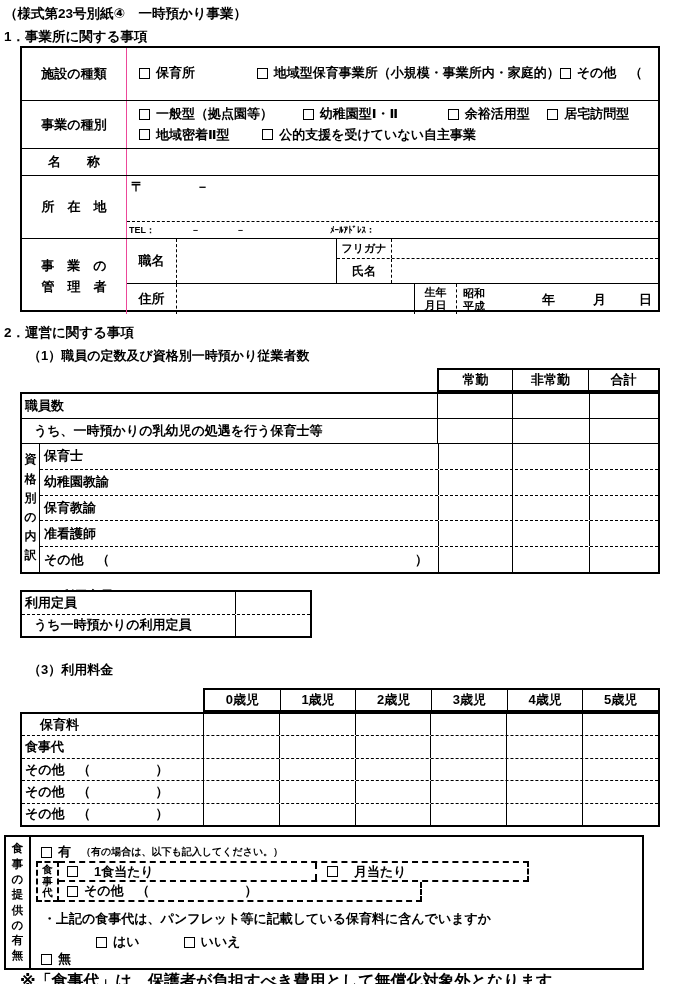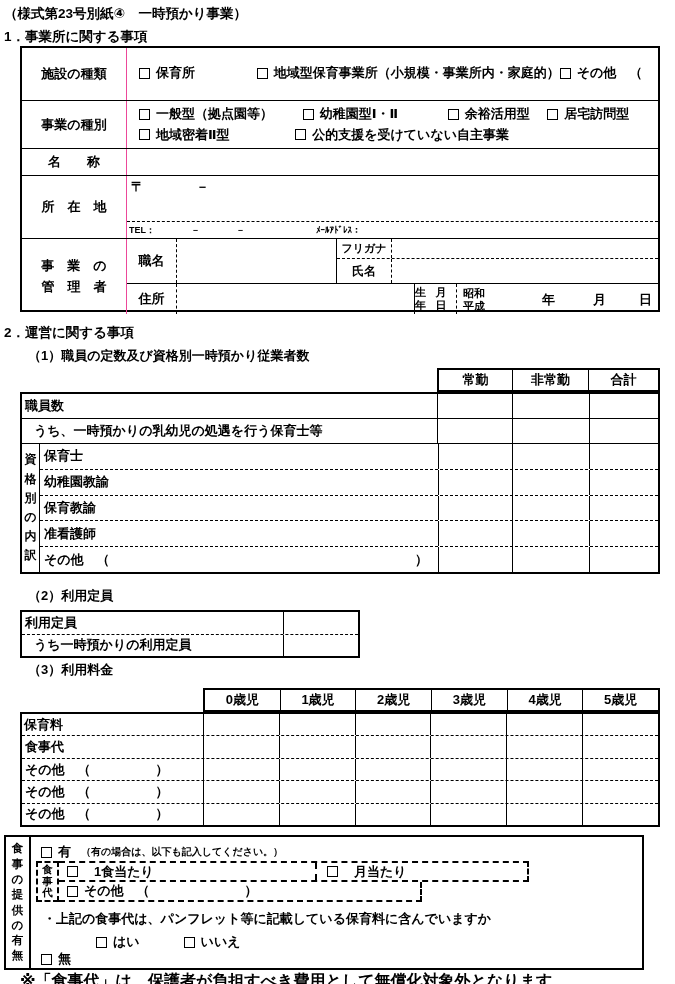--- a/index.html
+++ b/index.html
@@ -80,40 +80,40 @@
           <span class="opt" style="margin-left:14px">
               <span class="cb"></span>
               <span>居宅訪問型</span>
             </span>
         </div>
         <div class="nowrap">
           <span class="opt">
               <span class="cb"></span>
               <span>地域密着Ⅱ型</span>
             </span>
-          <span class="opt" style="margin-left:62px">
+          <span class="opt" style="margin-left:29px">
               <span class="cb"></span>
               <span>公的支援を受けていない自主事業</span>
             </span>
         </div>
       </div>
     </div>
 
     <div class="row" style="height:27px">
       <div class="lbl" style="width:105px">名　　称</div>
       <div style="flex:1"></div>
     </div>
 
     <div class="row" style="height:63px">
       <div class="lbl" style="width:105px">所　在　地</div>
       <div style="flex:1;position:relative">
         <div class="abs" style="left:4px;top:2px">〒　　　　－</div>
         <div class="abs" style="left:0;right:0;bottom:0;height:17px;border-top:1px dashed #000;font-size:9px;display:flex;align-items:center;padding-left:2px;position:absolute">
           <span>TEL：　　　　－　　　　－</span>
-          <span class="abs" style="left:189px">ﾒｰﾙｱﾄﾞﾚｽ：</span>
+          <span class="abs" style="left:203px">ﾒｰﾙｱﾄﾞﾚｽ：</span>
         </div>
       </div>
     </div>
 
     <div class="row nob" style="height:75px">
       <div class="lbl" style="width:105px;flex-direction:column;line-height:1.55">
         <div>事　業　の</div>
         <div>管　理　者</div>
       </div>
       <div style="flex:1;display:flex;flex-direction:column">
@@ -127,21 +127,21 @@
             </div>
             <div style="flex:1;display:flex">
               <div class="hcenter" style="width:55px;border-right:1px dashed #000;font-size:12px">氏名</div>
               <div style="flex:1"></div>
             </div>
           </div>
         </div>
         <div style="flex:1;display:flex">
           <div class="hcenter" style="width:50px;border-right:1px dashed #000">住所</div>
           <div style="width:238px;border-right:1px solid #000"></div>
-          <div class="hcenter small9" style="width:42px;border-right:1px dashed #000;flex-direction:row">
+          <div class="hcenter small9" style="width:42px;border-right:1px dashed #000;flex-direction:column">
             <div>生年</div>
             <div>月日</div>
           </div>
           <div style="flex:1;position:relative">
             <div class="abs small9" style="left:6px;top:3px">
               <div>昭和</div>
               <div>平成</div>
             </div>
             <span class="abs" style="left:85px;top:7px">年</span>
             <span class="abs" style="left:136px;top:7px">月</span>
@@ -210,21 +210,21 @@
           </div>
           <div class="vc" style="width:74px"></div>
           <div class="vc w2"></div>
           <div class="vc w3"></div>
         </div>
       </div>
     </div>
   </div>
 
   <div class="abs" style="left:28px;top:587px">（2）利用定員</div>
-  <div class="tbl" style="left:20px;top:610px;width:340px;height:48px;display:flex;flex-direction:column">
+  <div class="tbl" style="left:20px;top:590px;width:292px;height:48px;display:flex;flex-direction:column">
     <div style="flex:1;display:flex;border-bottom:1px dashed #000">
       <div class="vcenter" style="flex:1;padding-left:3px">利用定員</div>
       <div class="vc" style="width:75px"></div>
     </div>
     <div style="flex:1;display:flex">
       <div class="vcenter" style="flex:1;padding-left:12px">うち一時預かりの利用定員</div>
       <div class="vc" style="width:75px"></div>
     </div>
   </div>
 
@@ -232,21 +232,21 @@
   <div class="tbl" style="left:203px;top:688px;width:457px;height:24px;display:flex">
     <div class="fc first">0歳児</div>
     <div class="fc">1歳児</div>
     <div class="fc">2歳児</div>
     <div class="fc">3歳児</div>
     <div class="fc">4歳児</div>
     <div class="fc">5歳児</div>
   </div>
   <div class="tbl" style="left:20px;top:712px;width:640px;height:115px;display:flex;flex-direction:column">
     <div style="flex:1;display:flex;border-bottom:1px dashed #000">
-      <div class="vcenter" style="width:181px;padding-left:2px;flex:none">保育料</div>
+      <div class="vcenter" style="width:181px;padding-left:18px;flex:none">保育料</div>
       <div class="fc"></div>
         <div class="fc"></div>
         <div class="fc"></div>
         <div class="fc"></div>
         <div class="fc"></div>
         <div class="fc"></div>
     </div>
     <div style="flex:1;display:flex;border-bottom:1px dashed #000">
       <div class="vcenter" style="width:181px;padding-left:3px;flex:none">食事代</div>
       <div class="fc"></div>

